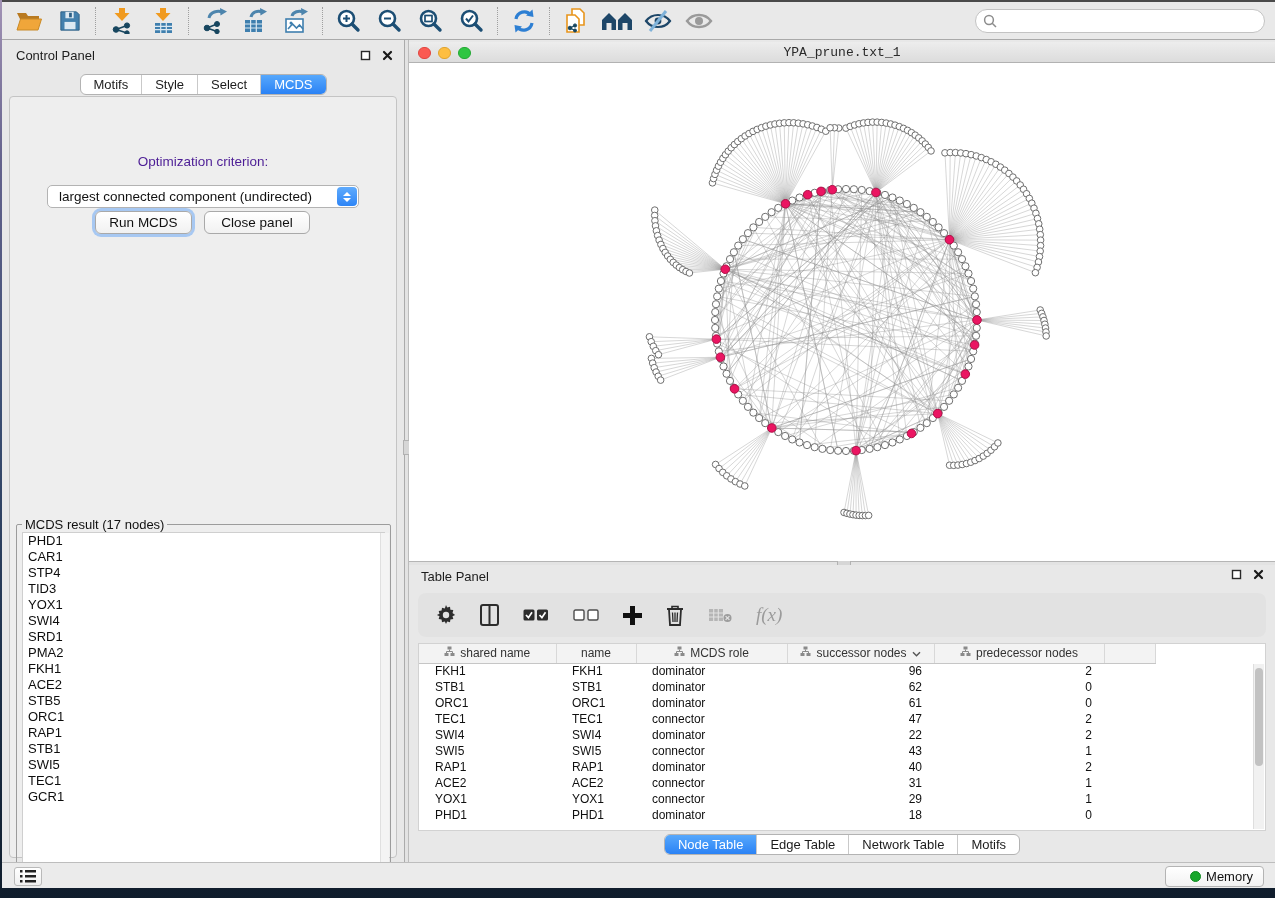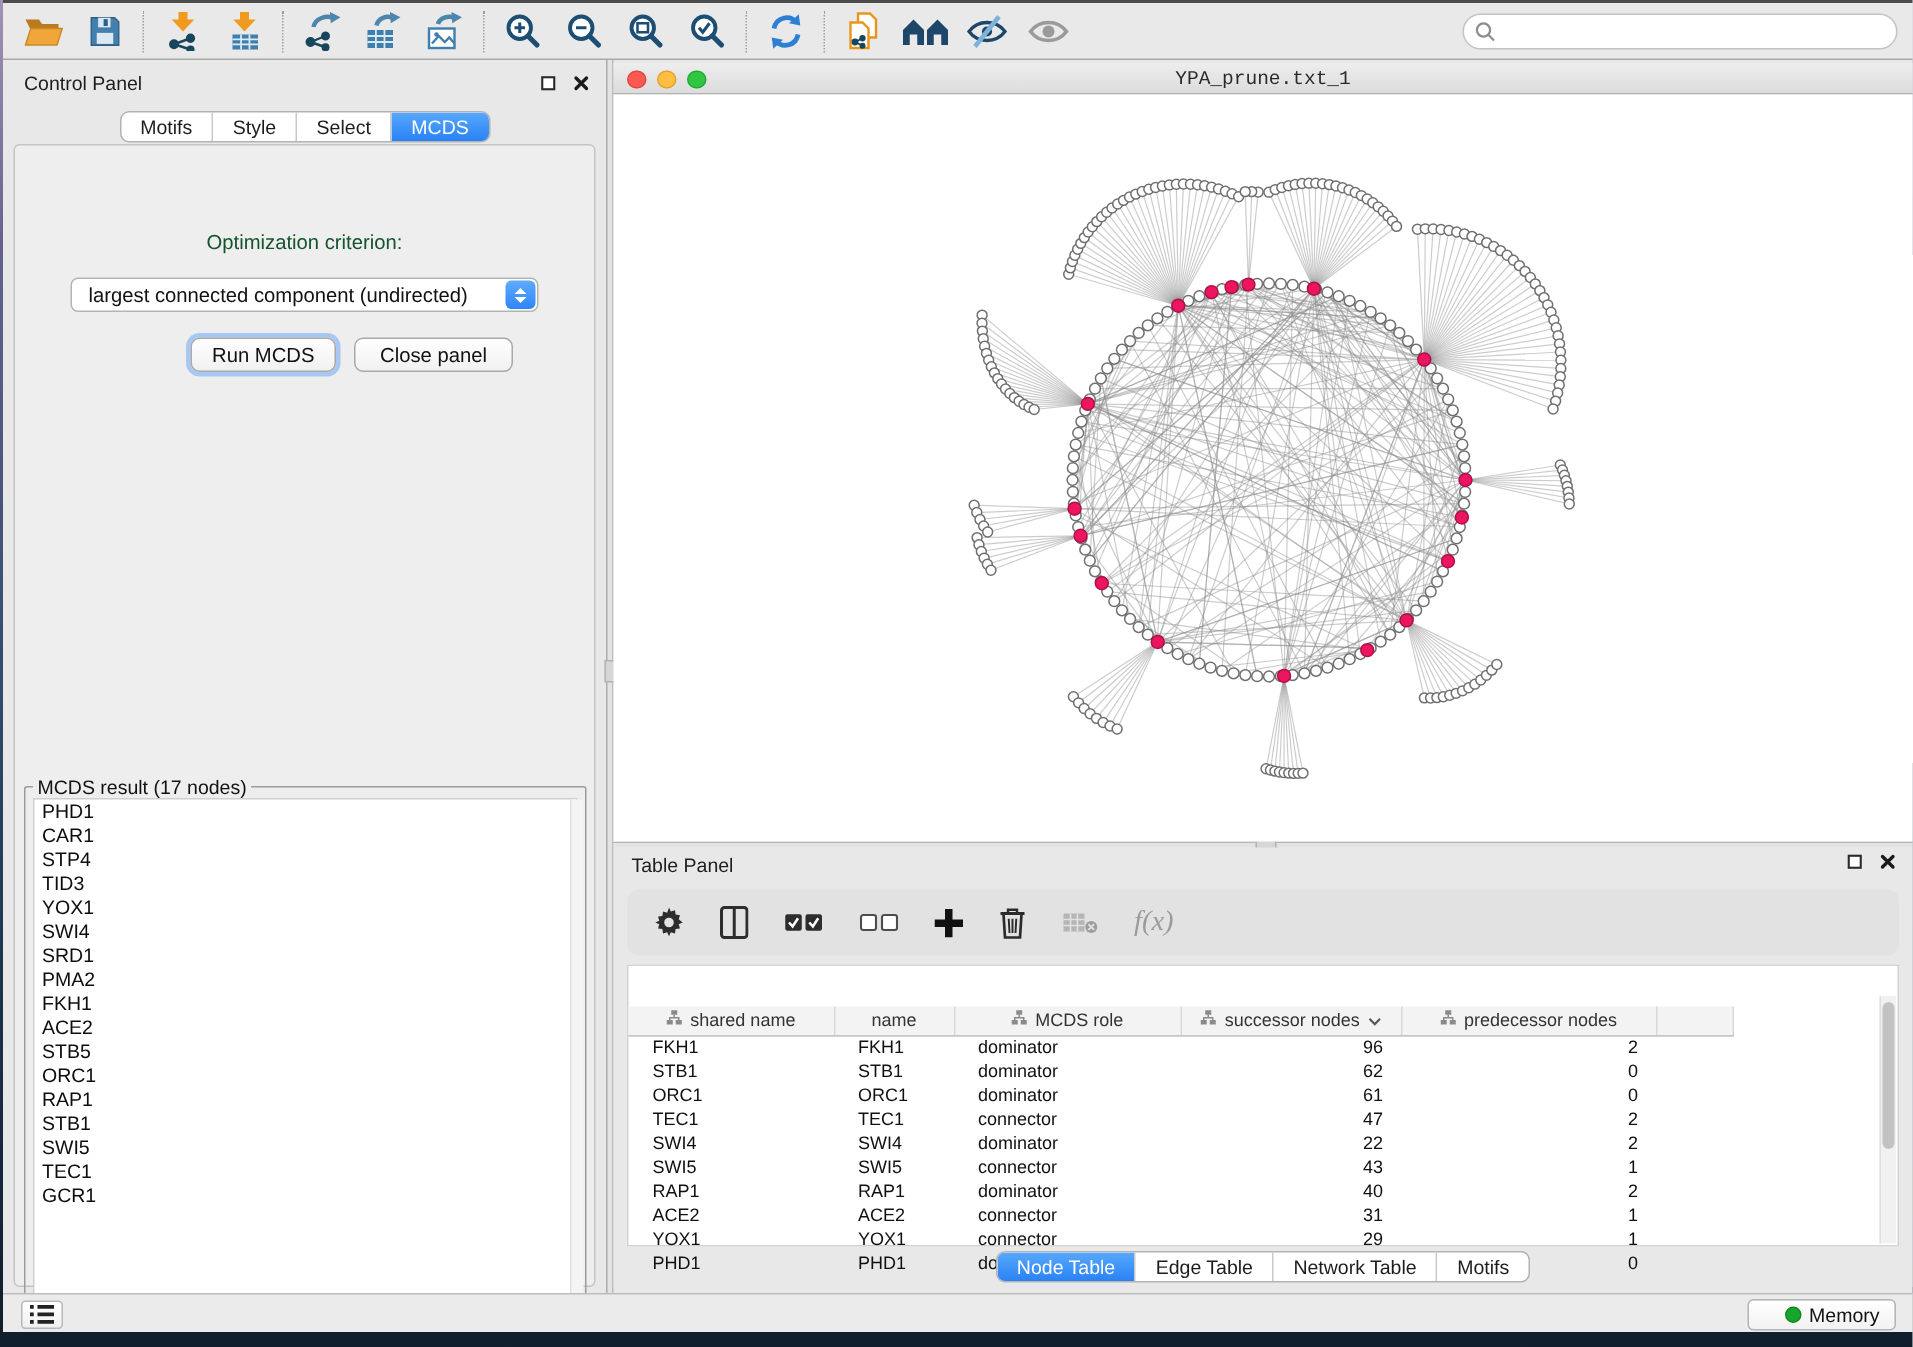--- a/index.html
+++ b/index.html
@@ -23,30 +23,30 @@
   .cp-title { position:absolute; left:14px; top:3px; font-size:13px; color:#1d1d1d; }
   .win-btns { position:absolute; right:10px; top:4px; display:flex; gap:9px; }
   .win-btn { width:13px; height:13px; display:flex; align-items:center; justify-content:center; cursor:pointer; }
   .seg { display:inline-flex; background:#fff; border:1px solid #b3b3b3; border-radius:6px; overflow:hidden; }
   .seg-btn { font-size:13px; color:#1c1c1c; padding:2px 13px; border-left:1px solid #c9c9c9; cursor:pointer; white-space:nowrap; }
   .seg-btn:first-child { border-left:none; }
   .seg-btn.active { background:linear-gradient(180deg,#57a8fc,#2a82f5); color:#fff; }
   .cp-tabs-wrap { position:absolute; top:34px; left:0; width:100%; text-align:center; }
   .cp-inner { position:absolute; left:7px; top:56px; width:388px; height:762px; background:#eeeeee;
     border:1px solid #c4c4c4; border-radius:4px; }
-  .opt-label { position:absolute; top:57px; width:100%; text-align:center; font-size:13.5px; color:#14532d; }
+  .opt-label { position:absolute; top:57px; width:100%; text-align:center; font-size:13.5px; color:#4c1d95; }
   .dropdown { position:absolute; left:37px; top:88px; width:312px; height:23px; background:#fff;
     border:1px solid #b3b3b3; border-radius:5px; display:flex; align-items:center; cursor:pointer; }
   .dropdown .val { flex:1; font-size:13.5px; color:#111; padding-left:11px; white-space:nowrap; }
   .dd-stepper { width:20px; height:19px; margin:1px 1px 1px 0; border-radius:4px;
     background:linear-gradient(180deg,#5fabfd,#2e85f6); display:flex; flex-direction:column; align-items:center; justify-content:center; gap:2px; }
   .dd-stepper .up { width:0;height:0;border-left:4px solid transparent;border-right:4px solid transparent;border-bottom:4px solid #fff; }
   .dd-stepper .dn { width:0;height:0;border-left:4px solid transparent;border-right:4px solid transparent;border-top:4px solid #fff; }
-  .mac-btn { position:absolute; top:128px; height:23px; background:linear-gradient(180deg,#ffffff,#f1f1f1);
-    border:1px solid #a9a9a9; border-radius:6px; font-size:13.5px; color:#111; text-align:center; line-height:21px; cursor:pointer;margin-left:32px; }
+  .mac-btn { position:absolute; top:114px; height:23px; background:linear-gradient(180deg,#ffffff,#f1f1f1);
+    border:1px solid #a9a9a9; border-radius:6px; font-size:13.5px; color:#111; text-align:center; line-height:21px; cursor:pointer; }
   .btn-run { left:85px; width:97px; box-shadow:0 0 0 3px rgba(110,170,245,.55); }
   .btn-closep { left:194px; width:106px; }
   .result-group { position:absolute; left:6px; top:420px; width:375px; height:365px;
     border:1px solid #9c9c9c; border-radius:2px; }
   .result-group legend { font-size:13px; color:#111; margin-left:5px; padding:0 3px; }
   .list-box { position:absolute; left:5px; right:5px; top:0px; bottom:5px; background:#fff; border:1px solid #cfcfcf; }
   .list-track { position:absolute; right:1px; top:1px; bottom:1px; width:9px; background:#f4f4f4; border-left:1px solid #e0e0e0; }
   .mcds-item { font-size:13px; color:#0d0d0d; line-height:16px; padding-left:5px; cursor:default; }
 
   
@@ -69,21 +69,21 @@
   .net-canvas svg { position:absolute; left:0; top:0; }
 
   
   .table-panel { position:absolute; left:407px; top:565px; width:866px; height:293px; background:#e8e8e8; }
   .tp-title { position:absolute; left:12px; top:4px; font-size:13px; color:#1d1d1d; }
   .tp-toolbar { position:absolute; left:9px; top:28px; width:848px; height:44px; background:#e2e2e2;
     border-radius:8px; display:flex; align-items:center; padding-left:18px; gap:24px; }
   .tp-ic { display:flex; align-items:center; justify-content:center; cursor:pointer; height:30px; }
   .fx { font-family:"Liberation Serif", serif; font-style:italic; font-size:19px; color:#9b9b9b; }
   .tbl-wrap { position:absolute; left:9px; top:78px; width:848px; height:188px; background:#fff; border:1px solid #d2d2d2; }
-  table.node-table { border-collapse:collapse; table-layout:fixed; width:737px;margin-top:27px; }
+  table.node-table { border-collapse:collapse; table-layout:fixed; width:737px; }
   .node-table th { height:19px; background:#f3f3f3; border-right:1px solid #d8d8d8; border-bottom:1px solid #c6c6c6;
     font-size:12px; font-weight:normal; color:#333; }
   .node-table th .hd { display:flex; align-items:center; justify-content:center; gap:5px; }
   .node-table td { height:16px; font-size:12px; color:#101010; white-space:nowrap; overflow:hidden; }
   .node-table td.txt { padding-left:16px; text-align:left; }
   .node-table td.num { padding-right:12px; text-align:right; }
   .tbl-scroll { position:absolute; right:1px; top:20px; bottom:1px; width:11px; background:#f1f1f1; border-left:1px solid #dedede; }
   .tbl-thumb { position:absolute; left:1px; top:4px; width:8px; height:98px; background:#c2c2c2; border-radius:4px; }
   .tp-tabs-wrap { position:absolute; left:0; top:269px; width:100%; text-align:center; }
 

